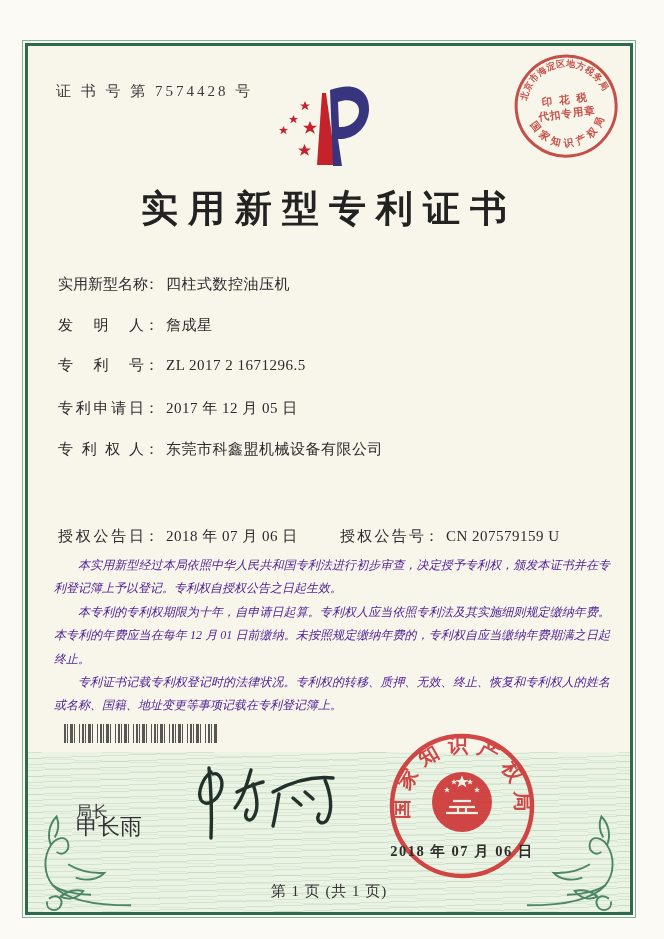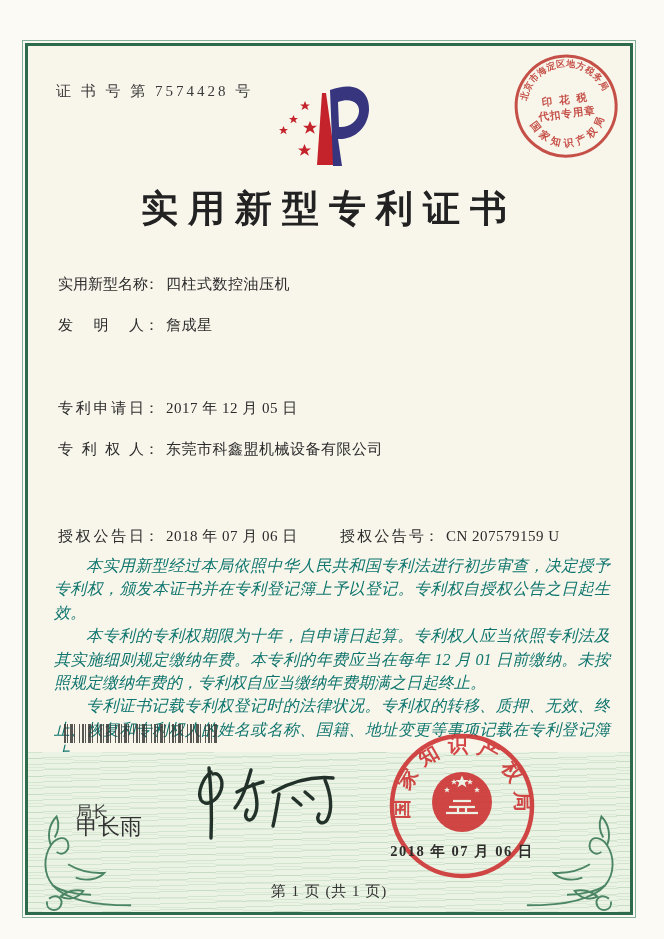--- a/index.html
+++ b/index.html
@@ -22,21 +22,21 @@
     font-size:37px;font-weight:600;letter-spacing:10px;color:#222;
     font-family:"DejaVu Serif","Liberation Serif",serif;
   }
   .frow{position:absolute;left:30px;font-size:15px;line-height:20px;white-space:nowrap;}
   .frow .f-label{display:inline-block;width:86px;text-align:justify;text-align-last:justify;vertical-align:top;}
   .frow .f-colon{display:inline-block;vertical-align:top;}
   .frow .f-value{display:inline-block;vertical-align:top;margin-left:7px;letter-spacing:.5px;}
   .frow .f-value.wrap{white-space:normal;width:448px;line-height:21px;}
   .frow.right-col{left:312px;}
   .frow.right-col .f-label{width:84px;}
-  .paragraphs{position:absolute;left:26px;top:508px;width:556px;font-size:16px;line-height:23.4px;font-style:italic;color:#0f766e;}
+  .paragraphs{position:absolute;left:26px;top:508px;width:556px;font-size:12px;line-height:23.4px;font-style:italic;color:#4c1d95;}
   .paragraphs p{margin:0;text-indent:2em;text-align:justify;}
   .barcode{
     position:absolute;left:36px;top:678px;width:154px;height:19px;opacity:.85;
     background:repeating-linear-gradient(90deg,#3a3a38 0 2px,transparent 2px 3px,#3a3a38 3px 4px,transparent 4px 6px,#3a3a38 6px 9px,transparent 9px 10px,#3a3a38 10px 11px,transparent 11px 15px,#3a3a38 15px 16px,transparent 16px 18px);
   }
   .band{
     position:absolute;left:0;top:706px;width:602px;height:160px;
     background:
       repeating-linear-gradient(178deg, rgba(111,168,120,.20) 0 1px, rgba(255,255,255,0) 1px 6px),
       repeating-linear-gradient(2deg, rgba(111,168,120,.13) 0 1px, rgba(255,255,255,0) 1px 9px),
@@ -93,20 +93,23 @@
     </g>
   </svg>
 
   <div class="title">实用新型专利证书</div>
 
   <div class="frow" style="top:269px">
     <span class="f-label">发明人</span><span class="f-colon">：</span><span class="f-value">詹成星</span>
   </div>
   <div class="frow" style="top:228px">
     <span class="f-label">实用新型名称</span><span class="f-colon">：</span><span class="f-value">四柱式数控油压机</span>
+  </div>
+  <div class="frow" style="top:309px">
+    <span class="f-label">专利号</span><span class="f-colon">：</span><span class="f-value">ZL 2017 2 1671296.5</span>
   </div>
   <div class="frow" style="top:352px">
     <span class="f-label">专利申请日</span><span class="f-colon">：</span><span class="f-value">2017 年 12 月 05 日</span>
   </div>
   <div class="frow" style="top:393px">
     <span class="f-label">专利权人</span><span class="f-colon">：</span><span class="f-value">东莞市科鑫盟机械设备有限公司</span>
   </div>
   <div class="frow" style="top:480px">
     <span class="f-label">授权公告日</span><span class="f-colon">：</span><span class="f-value">2018 年 07 月 06 日</span>
   </div>

